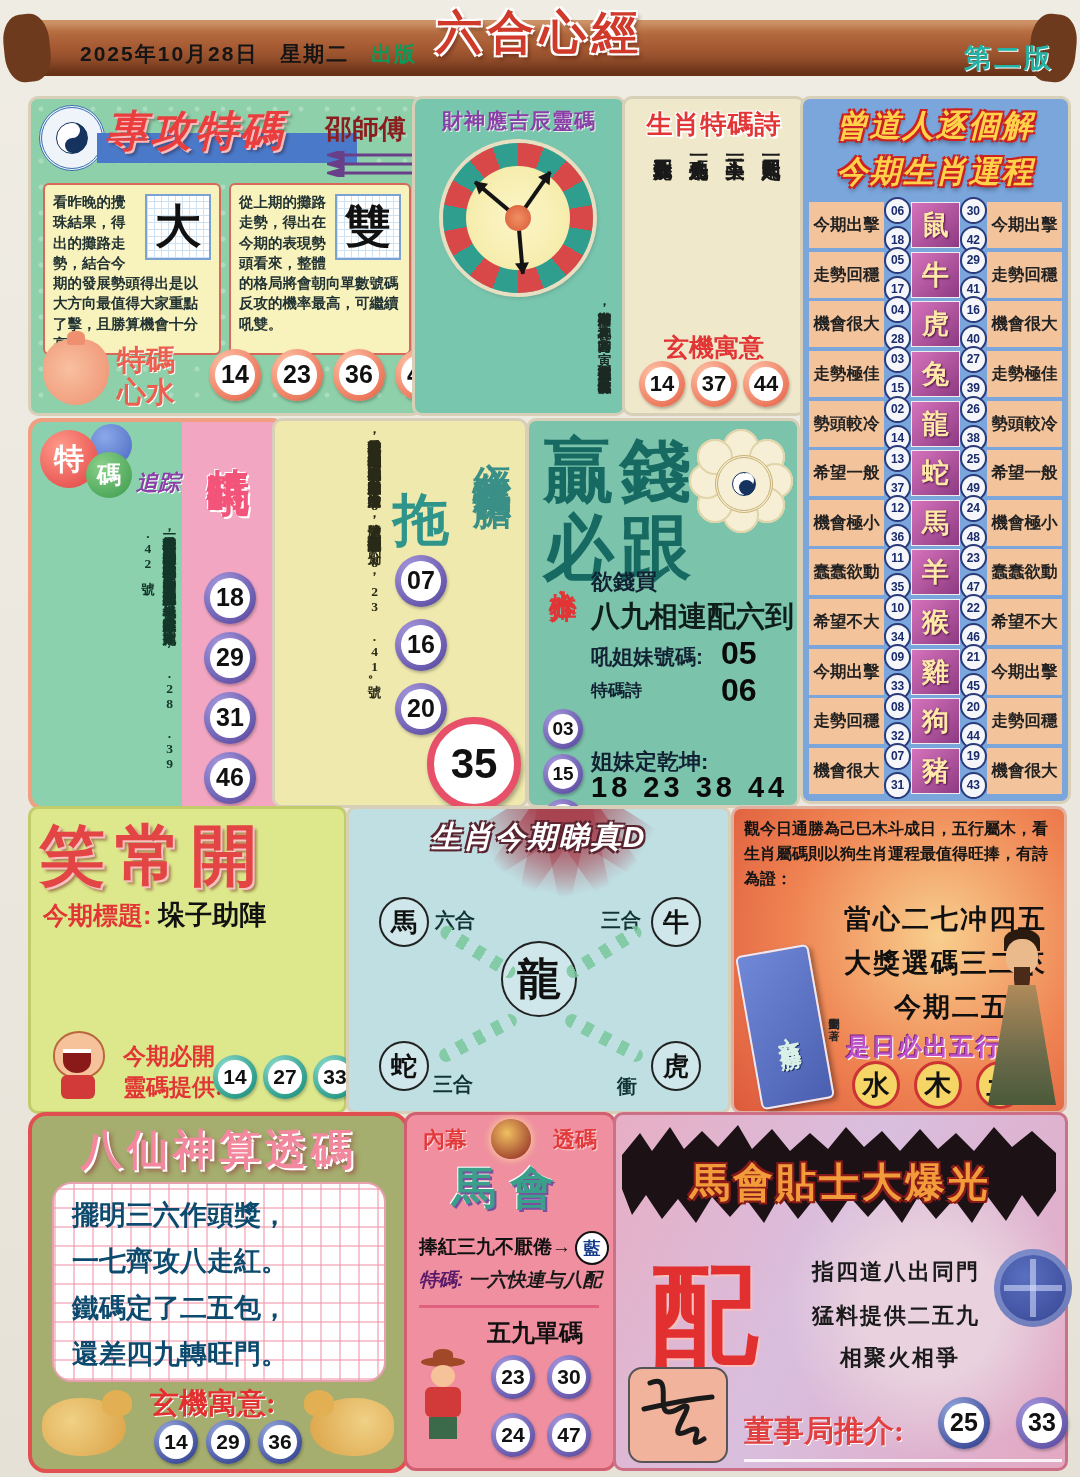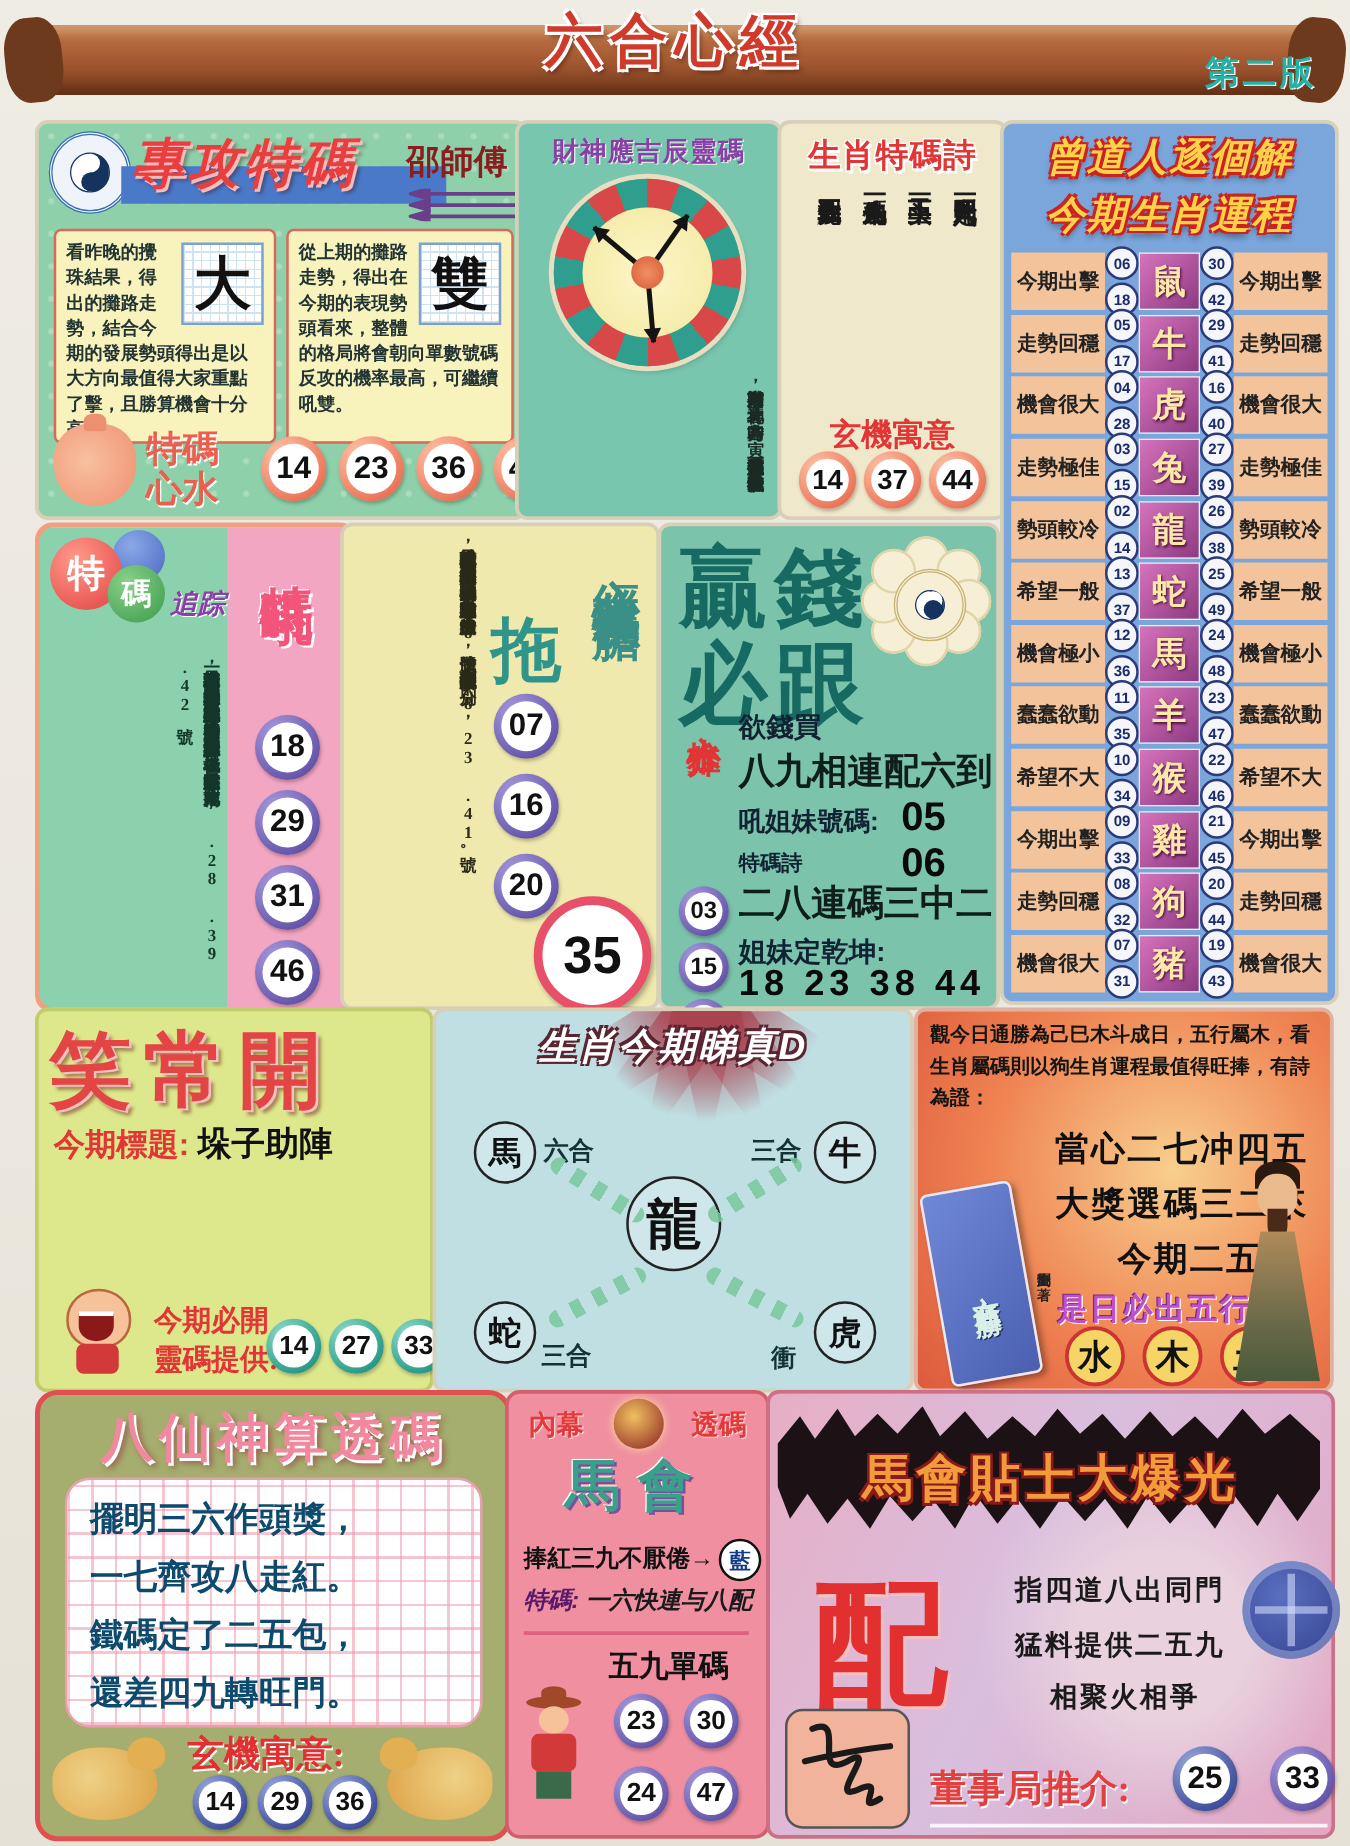--- a/index.html
+++ b/index.html
@@ -212,20 +212,25 @@
   #boxM .uline{left:128px;top:344px;width:318px;height:3px;background:rgba(255,255,255,.85);}
   .trident{left:296px;top:52px;}
 </style>
 </head>
 <body>
 
 <div id="page">
 
   <div id="log" class="abs"></div>
   <div id="masthead" class="abs">六合心經</div>
+  <div id="dateline" class="abs">
+    <span>2025年10月28日</span>
+    <span style="margin-left:14px">星期二</span>
+    <span class="pub">出版</span>
+  </div>
   <div id="edition" class="abs">第二版</div>
 
   <div id="boxA" class="panel">
     <div class="bagua abs">
         <div class="yy"></div>
       </div>
     <div class="strip abs"></div>
     <div class="titleA abs">專攻特碼</div>
     <div class="master abs">邵師傅</div>
     <svg class="abs trident" width="106" height="26" viewBox="0 0 106 26">
@@ -530,21 +535,20 @@
         </div>
       <div class="ball b-purple s40">
           <span>41</span>
         </div>
     </div>
     <div class="l1 abs">欲錢買</div>
     <div class="l2 abs">八九相連配六到</div>
     <div class="l3 abs">吼姐妹號碼:</div>
     <div class="l3b abs">05 06</div>
     <div class="l4 abs">特碼詩</div>
-    <div class="l5 abs">二八連碼三中二</div>
     <div class="l6 abs">姐妹定乾坤:</div>
     <div class="l7 abs">18 23 38 44</div>
   </div>
 
   <div id="boxH" class="panel">
     <div class="htitle abs">笑常開</div>
     <div class="sub abs">
       <span class="rl">今期標題:</span>
       <span class="bl">垛子助陣</span>
     </div>

